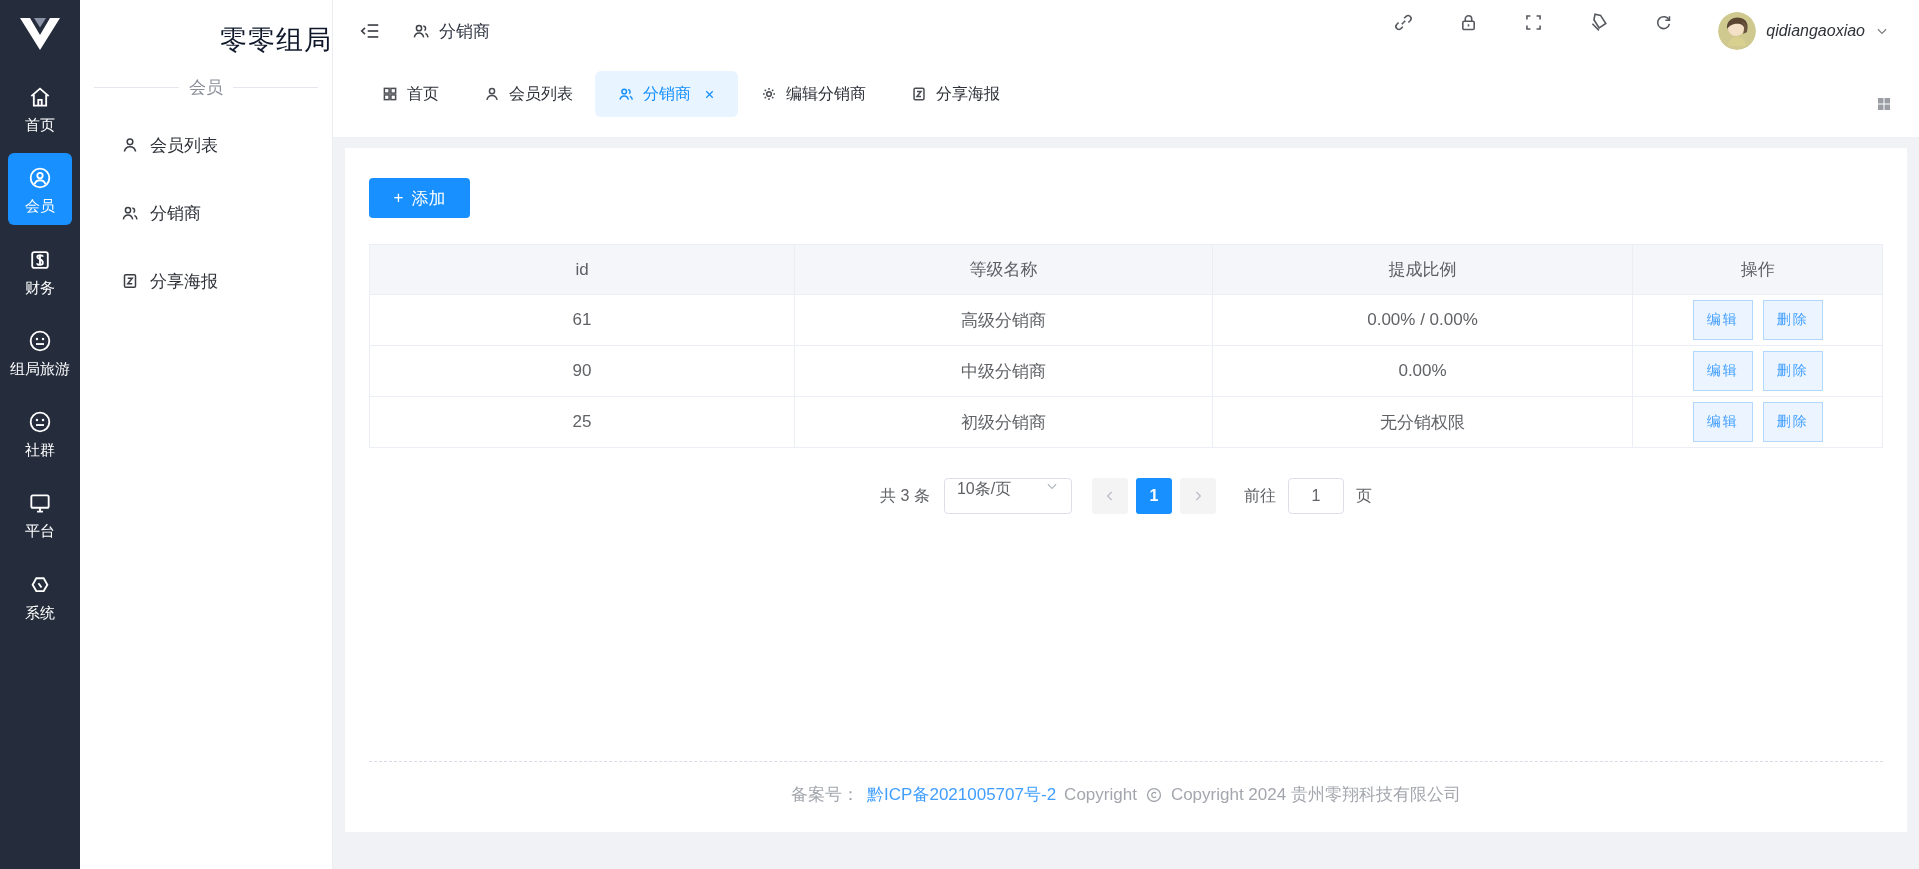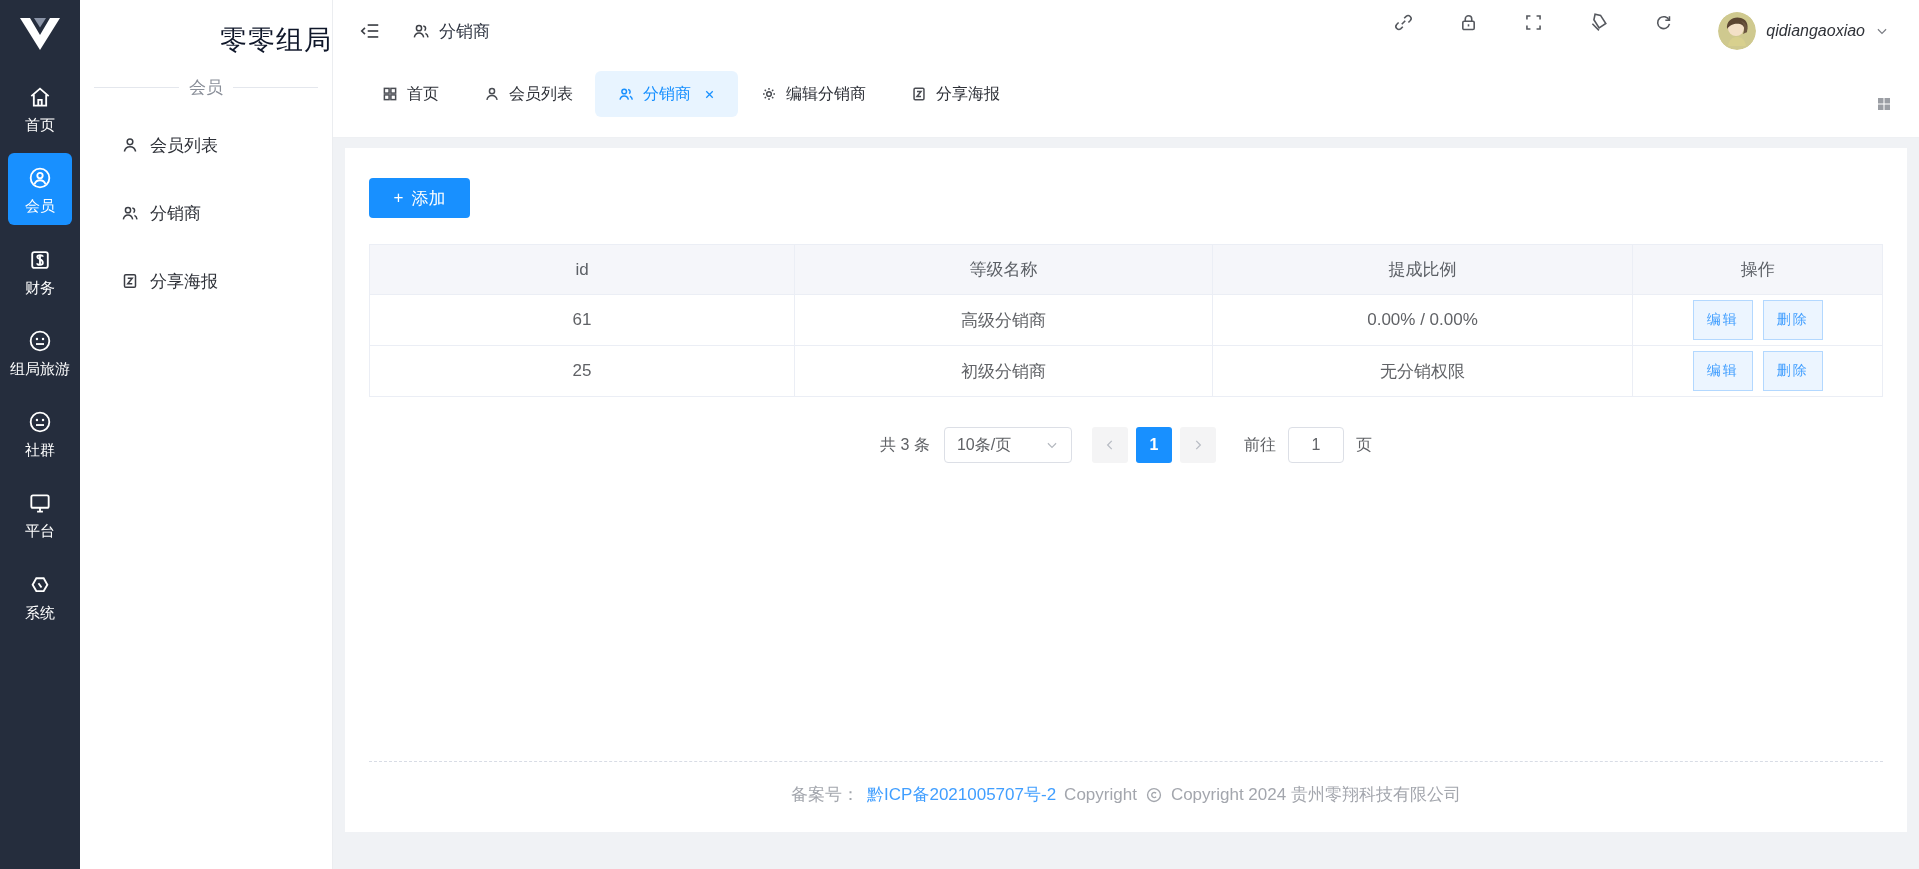--- a/index.html
+++ b/index.html
@@ -56,21 +56,21 @@
   .add-btn .plus { font-size:17px; }
 
   table.grid { margin-top:26px; width:100%; border-collapse:collapse; table-layout:fixed; font-size:17px; color:#606266; }
   table.grid th { background:#f5f6fa; font-weight:400; color:#5c6066; height:50px; border:1px solid #ebeef5; }
   table.grid td { height:51px; text-align:center; border:1px solid #ebeef5; background:#fff; }
   .col-id { width:28.1%; } .col-name { width:27.6%; } .col-ratio { width:27.8%; } .col-ops { width:16.5%; }
   .ops { display:flex; justify-content:center; gap:10px; }
   .mini-btn { background:#ecf5ff; border:1px solid #b3d8ff; color:#409eff; font-size:14px; border-radius:0; padding:10px 13px; cursor:pointer; font-family:inherit; letter-spacing:2px; }
 
   .pagination { margin-top:30px; display:flex; align-items:center; justify-content:center; gap:14px; font-size:16px; color:#606266; }
-  .page-size { width:128px; height:36px; border:1px solid #dcdfe6; border-radius:4px; display:flex; align-items:center; padding:0 12px 0 12px; color:#606266; cursor:pointer; }
+  .page-size { width:128px; height:36px; border:1px solid #dcdfe6; border-radius:4px; display:flex; padding:0 12px 0 12px; color:#606266; cursor:pointer; }
   .page-size .chev { margin-left:auto; color:#b4b8bf; display:flex; }
   .pager { display:flex; align-items:center; gap:8px; margin:0 6px; }
   .page-btn { width:36px; height:36px; border-radius:3px; display:flex; align-items:center; justify-content:center; background:#f4f4f5; color:#b8bcc4; cursor:pointer; border:none; }
   .page-btn.current { background:#1890ff; color:#fff; font-size:16px; font-weight:bold; }
   .goto { display:flex; align-items:center; gap:12px; margin-left:8px; }
   .goto-input { width:56px; height:36px; border:1px solid #dcdfe6; border-radius:4px; text-align:center; font-size:16px; color:#606266; font-family:inherit; }
 
   .spacer { flex:1; }
   .page-footer { border-top:1px dashed #d8dce5; padding:21px 0 26px; text-align:center; font-size:17px; color:#a3a6ad; display:flex; align-items:center; justify-content:center; gap:8px; }
   .page-footer a { color:#409eff; text-decoration:none; cursor:pointer; }
@@ -366,20 +366,31 @@
               <th>等级名称</th>
               <th>提成比例</th>
               <th>操作</th>
             </tr>
           </thead>
           <tbody>
             <tr>
               <td>61</td>
               <td>高级分销商</td>
               <td>0.00% / 0.00%</td>
+              <td>
+                  <div class="ops">
+                <button class="mini-btn">编辑</button>
+                <button class="mini-btn">删除</button>
+              </div>
+                </td>
+            </tr>
+            <tr>
+              <td>90</td>
+              <td>中级分销商</td>
+              <td>0.00%</td>
               <td>
                   <div class="ops">
                 <button class="mini-btn">编辑</button>
                 <button class="mini-btn">删除</button>
               </div>
                 </td>
             </tr>
             <tr>
               <td>25</td>
               <td>初级分销商</td>

